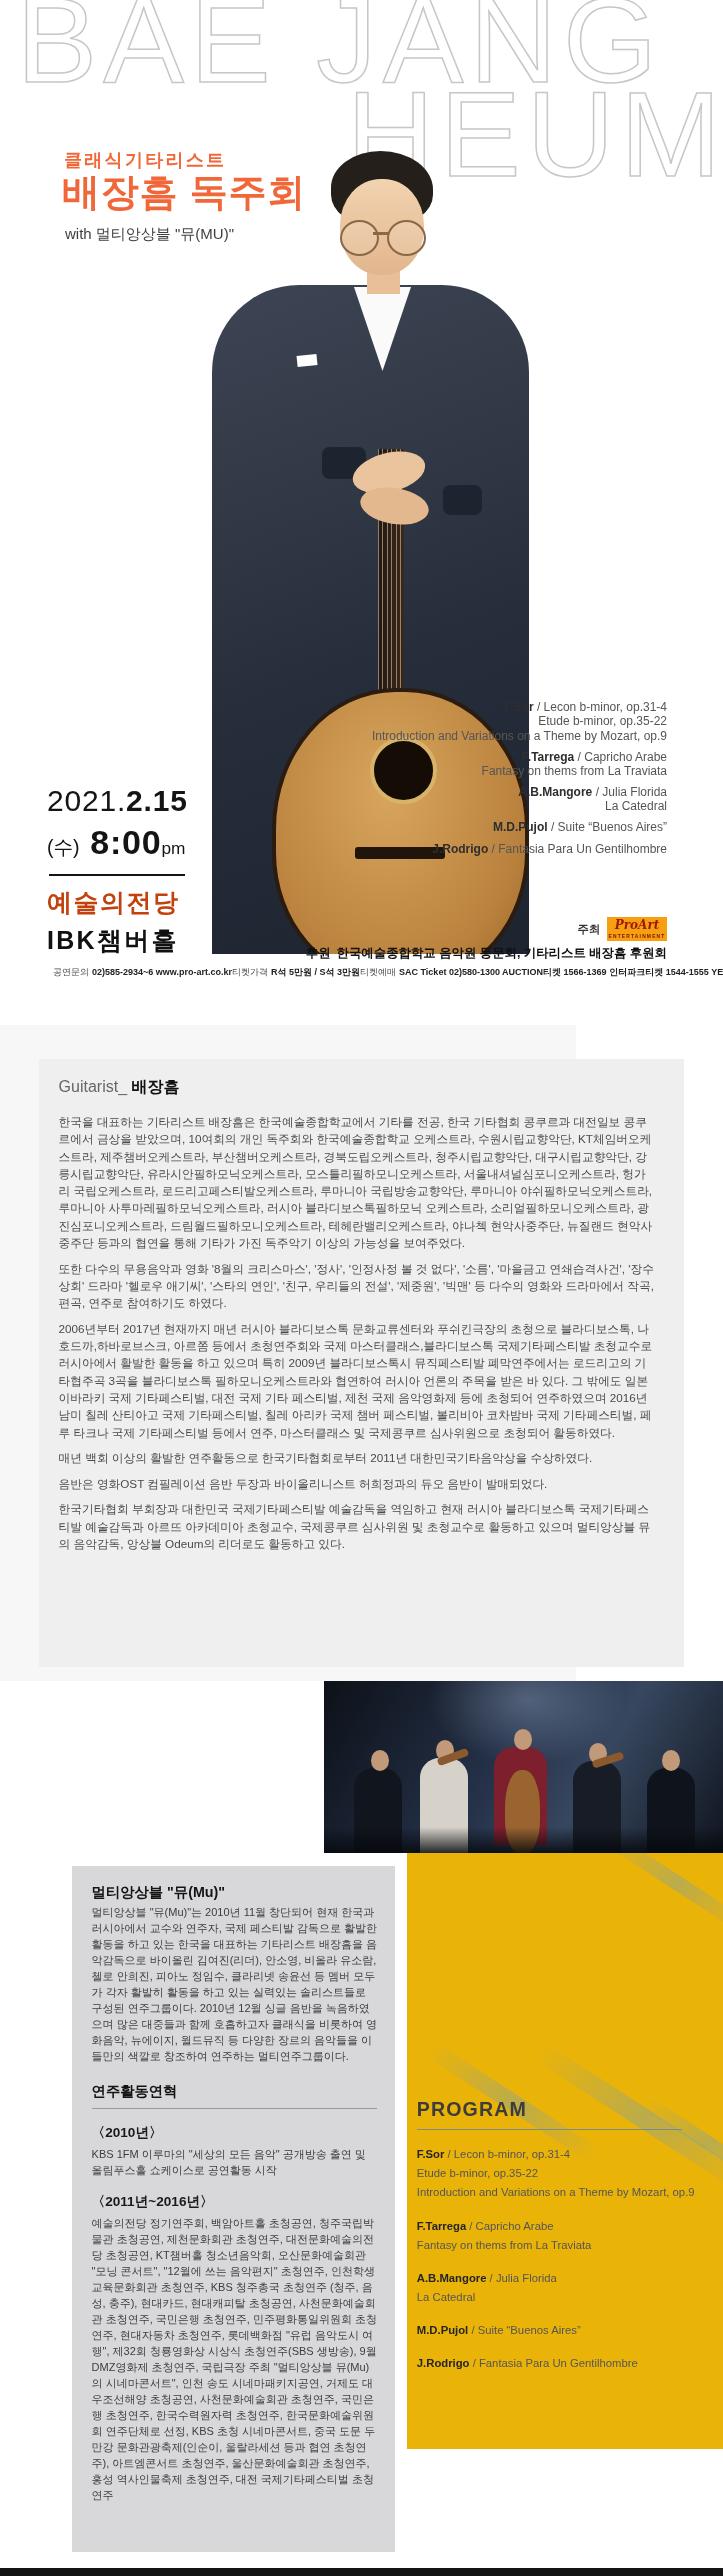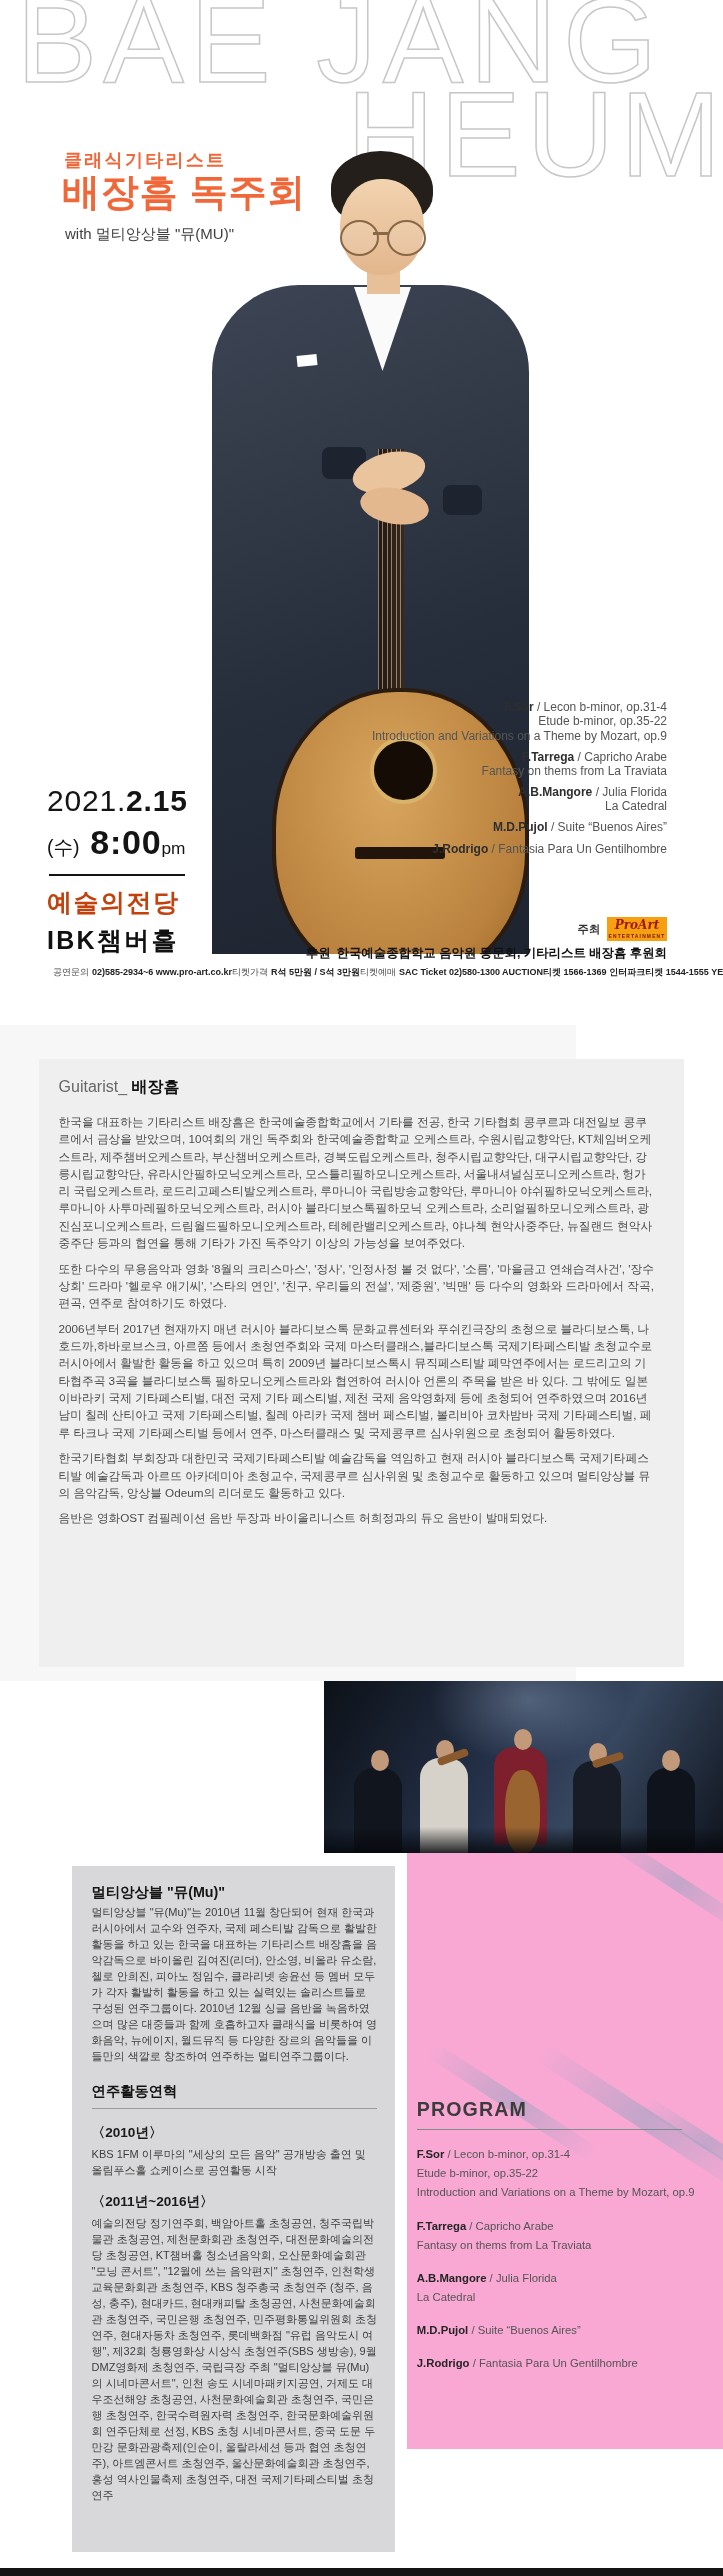--- a/index.html
+++ b/index.html
@@ -107,21 +107,21 @@
   .cello{left:181px;top:89px;width:35px;height:83px;background:#9a6430;border-radius:45% 45% 40% 40%;}
   .floor{left:0;bottom:0;width:400px;height:26px;background:linear-gradient(rgba(5,8,12,0),rgba(5,8,12,.85));}
 
   #mu-column{left:72px;top:185px;width:323px;height:686px;background:#d8d8da;box-sizing:border-box;padding:16.6px 18px 0 19.6px;overflow:hidden;}
   #mu-column h3{margin:0 0 2.3px 0;font-size:14.3px;font-weight:800;color:#141414;}
   #mu-column .mu-p{margin:0 0 18px 0;font-size:11px;line-height:16px;color:#3d3d3d;}
   #mu-column .hist-rule{border:0;border-top:1.5px solid #9a9a9c;margin:7.5px 0 15px 0;}
   #mu-column .period{font-size:13.6px;font-weight:800;color:#1a1a1a;margin:0 0 3.8px 0;}
   #mu-column .entry{margin:0 0 15px 0;font-size:11px;line-height:16px;color:#3d3d3d;}
 
-  #right-panel{left:407px;top:172px;width:317px;height:596px;background:#f9a8d4;overflow:hidden;}
+  #right-panel{left:407px;top:172px;width:317px;height:596px;background:#eab308;overflow:hidden;}
   .stroke{position:absolute;background:linear-gradient(100deg,rgba(130,170,190,0),rgba(110,160,185,.38),rgba(130,170,190,0));transform:rotate(33deg);border-radius:7.5px;}
   #program-bottom{position:absolute;left:9.8px;top:245px;width:299px;}
   #program-bottom h3{margin:0;font-size:19.6px;font-weight:800;letter-spacing:1.1px;color:#3c3c3c;}
   #program-bottom .prog-rule{border:0;border-top:1.1px solid #7d8a8e;margin:8.3px 0 15px 0;width:265px;}
   #program-bottom .pg{margin-bottom:14.3px;font-size:11.3px;line-height:19px;color:#555;}
   #program-bottom b{color:#252525;}
   #footer-name-1{position:absolute;left:6px;top:590px;}
   #footer-name-2{position:absolute;left:128px;top:633px;}
 
   #bottom-bar{left:0;top:2568px;width:724px;height:7.5px;background:#141414;}
@@ -216,22 +216,23 @@
     </span>
   </div>
 </div>
 
 <div id="bio-section" class="abs">
   <div id="bio-box" class="abs">
     <h2><span>Guitarist_</span><span class="ko">배장흠</span></h2>
     <p>한국을 대표하는 기타리스트 배장흠은 한국예술종합학교에서 기타를 전공, 한국 기타협회 콩쿠르과 대전일보 콩쿠르에서 금상을 받았으며, 10여회의 개인 독주회와 한국예술종합학교 오케스트라, 수원시립교향악단, KT체임버오케스트라, 제주챔버오케스트라, 부산챔버오케스트라, 경북도립오케스트라, 청주시립교향악단, 대구시립교향악단, 강릉시립교향악단, 유라시안필하모닉오케스트라, 모스틀리필하모니오케스트라, 서울내셔널심포니오케스트라, 헝가리 국립오케스트라, 로드리고페스티발오케스트라, 루마니아 국립방송교향악단, 루마니아 야쉬필하모닉오케스트라, 루마니아 사투마레필하모닉오케스트라, 러시아 블라디보스톡필하모닉 오케스트라, 소리얼필하모니오케스트라, 광진심포니오케스트라, 드림월드필하모니오케스트라, 테헤란밸리오케스트라, 야나첵 현악사중주단, 뉴질랜드 현악사중주단 등과의 협연을 통해 기타가 가진 독주악기 이상의 가능성을 보여주었다.</p>
     <p>또한 다수의 무용음악과 영화 '8월의 크리스마스', '정사', '인정사정 볼 것 없다', '소름', '마을금고 연쇄습격사건', '장수상회' 드라마 '헬로우 애기씨', '스타의 연인', '친구, 우리들의 전설', '제중원', '빅맨' 등 다수의 영화와 드라마에서 작곡, 편곡, 연주로 참여하기도 하였다.</p>
     <p>2006년부터 2017년 현재까지 매년 러시아 블라디보스톡 문화교류센터와 푸쉬킨극장의 초청으로 블라디보스톡, 나호드까,하바로브스크, 아르쫌 등에서 초청연주회와 국제 마스터클래스,블라디보스톡 국제기타페스티발 초청교수로 러시아에서 활발한 활동을 하고 있으며 특히 2009년 블라디보스톡시 뮤직페스티발 폐막연주에서는 로드리고의 기타협주곡 3곡을 블라디보스톡 필하모니오케스트라와 협연하여 러시아 언론의 주목을 받은 바 있다. 그 밖에도 일본 이바라키 국제 기타페스티벌, 대전 국제 기타 페스티벌, 제천 국제 음악영화제 등에 초청되어 연주하였으며 2016년 남미 칠레 산티아고 국제 기타페스티벌, 칠레 아리카 국제 챔버 페스티벌, 볼리비아 코차밤바 국제 기타페스티벌, 페루 타크나 국제 기타페스티벌 등에서 연주, 마스터클래스 및 국제콩쿠르 심사위원으로 초청되어 활동하였다.</p>
+    <p>매년 백회 이상의 활발한 연주활동으로 한국기타협회로부터 2011년 대한민국기타음악상을 수상하였다.</p>
+    <p>음반은 영화OST 컴필레이션 음반 두장과 바이올리니스트 허희정과의 듀오 음반이 발매되었다.</p>
     <p>한국기타협회 부회장과 대한민국 국제기타페스티발 예술감독을 역임하고 현재 러시아 블라디보스톡 국제기타페스티발 예술감독과 아르뜨 아카데미아 초청교수, 국제콩쿠르 심사위원 및 초청교수로 활동하고 있으며 멀티앙상블 뮤의 음악감독, 앙상블 Odeum의 리더로도 활동하고 있다.</p>
-    <p>음반은 영화OST 컴필레이션 음반 두장과 바이올리니스트 허희정과의 듀오 음반이 발매되었다.</p>
   </div>
 </div>
 
 <div id="bottom-section" class="abs">
 
   <div id="right-panel" class="abs">
     <div class="stroke" style="left:188px;top:22.6px;width:166px;height:15px;"></div>
     <div class="stroke" style="left:7.5px;top:241px;width:196px;height:16.6px;"></div>
     <div class="stroke" style="left:113px;top:256px;width:249px;height:19.6px;"></div>
     <div class="stroke" style="left:226px;top:283px;width:151px;height:13.6px;"></div>

